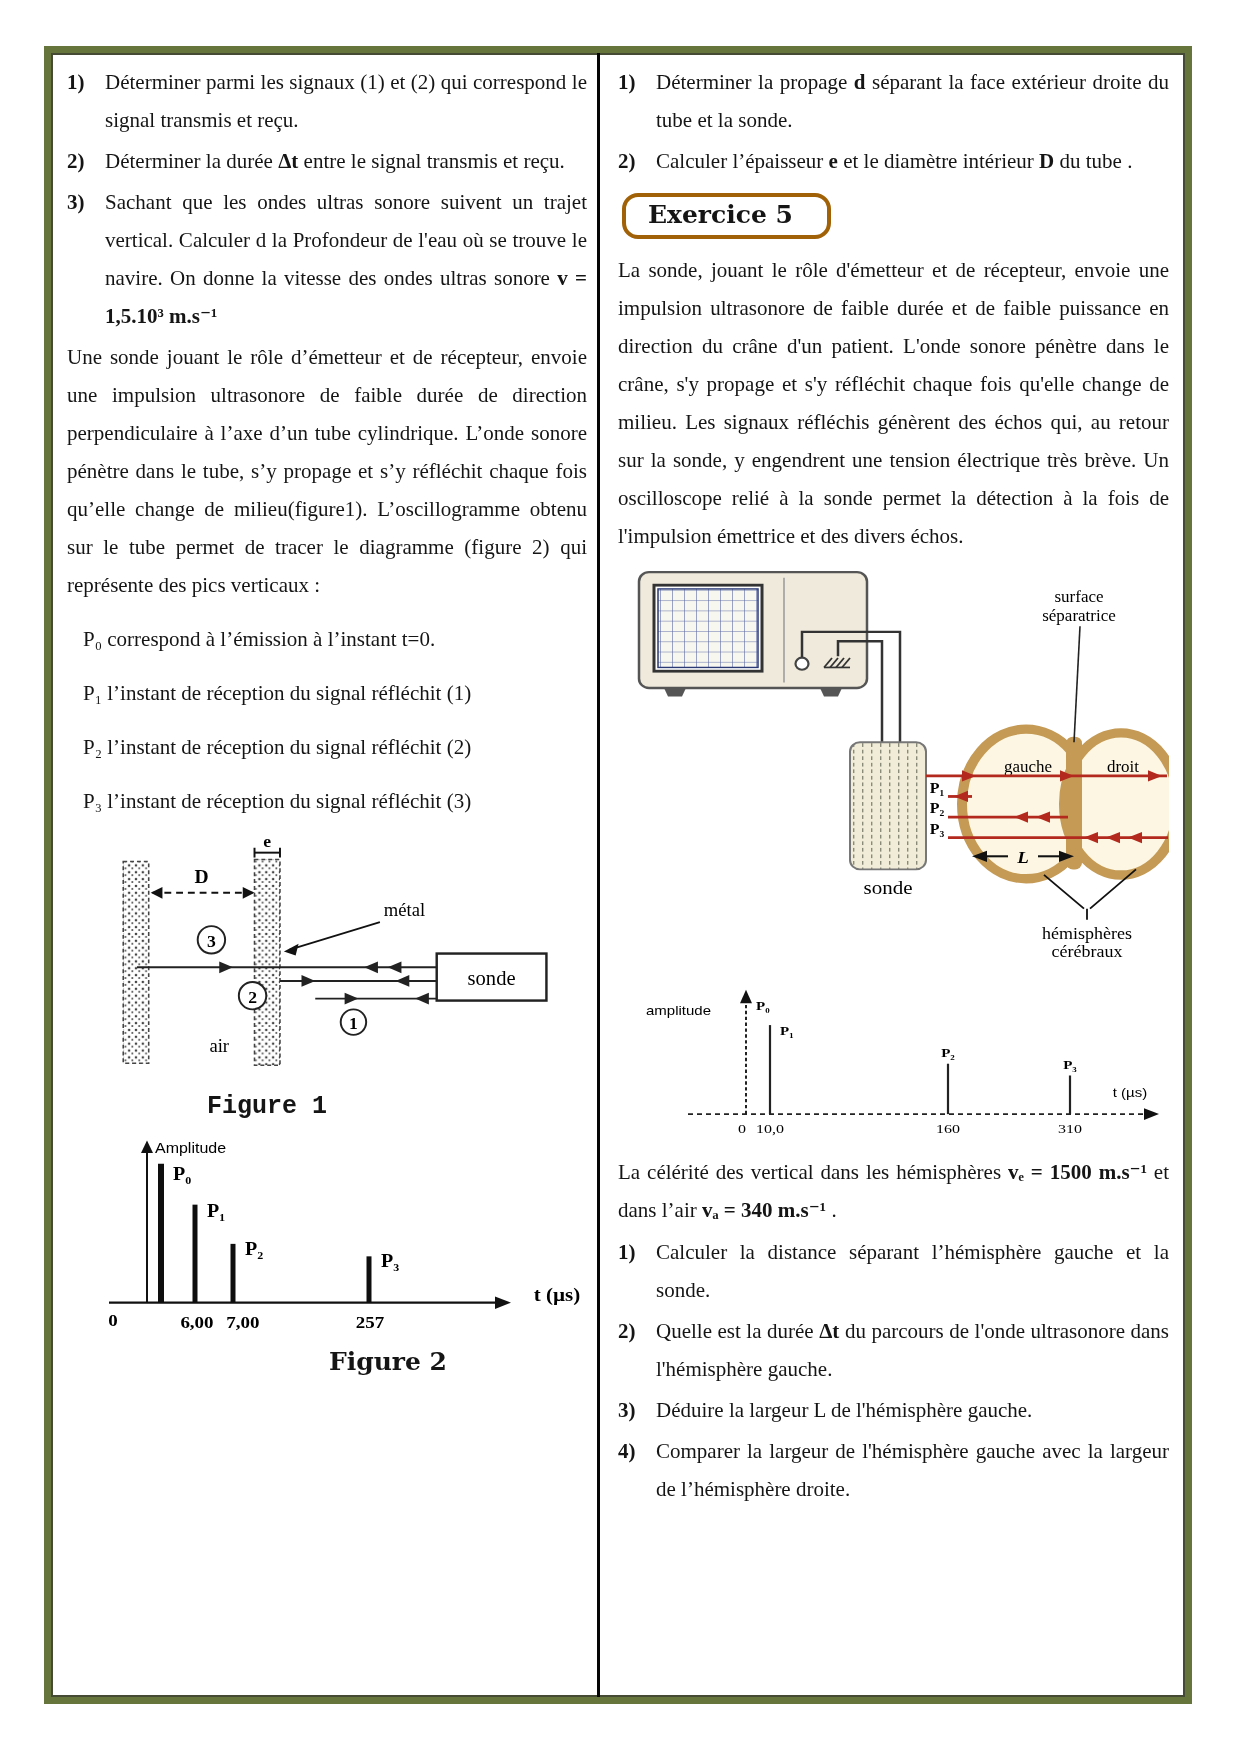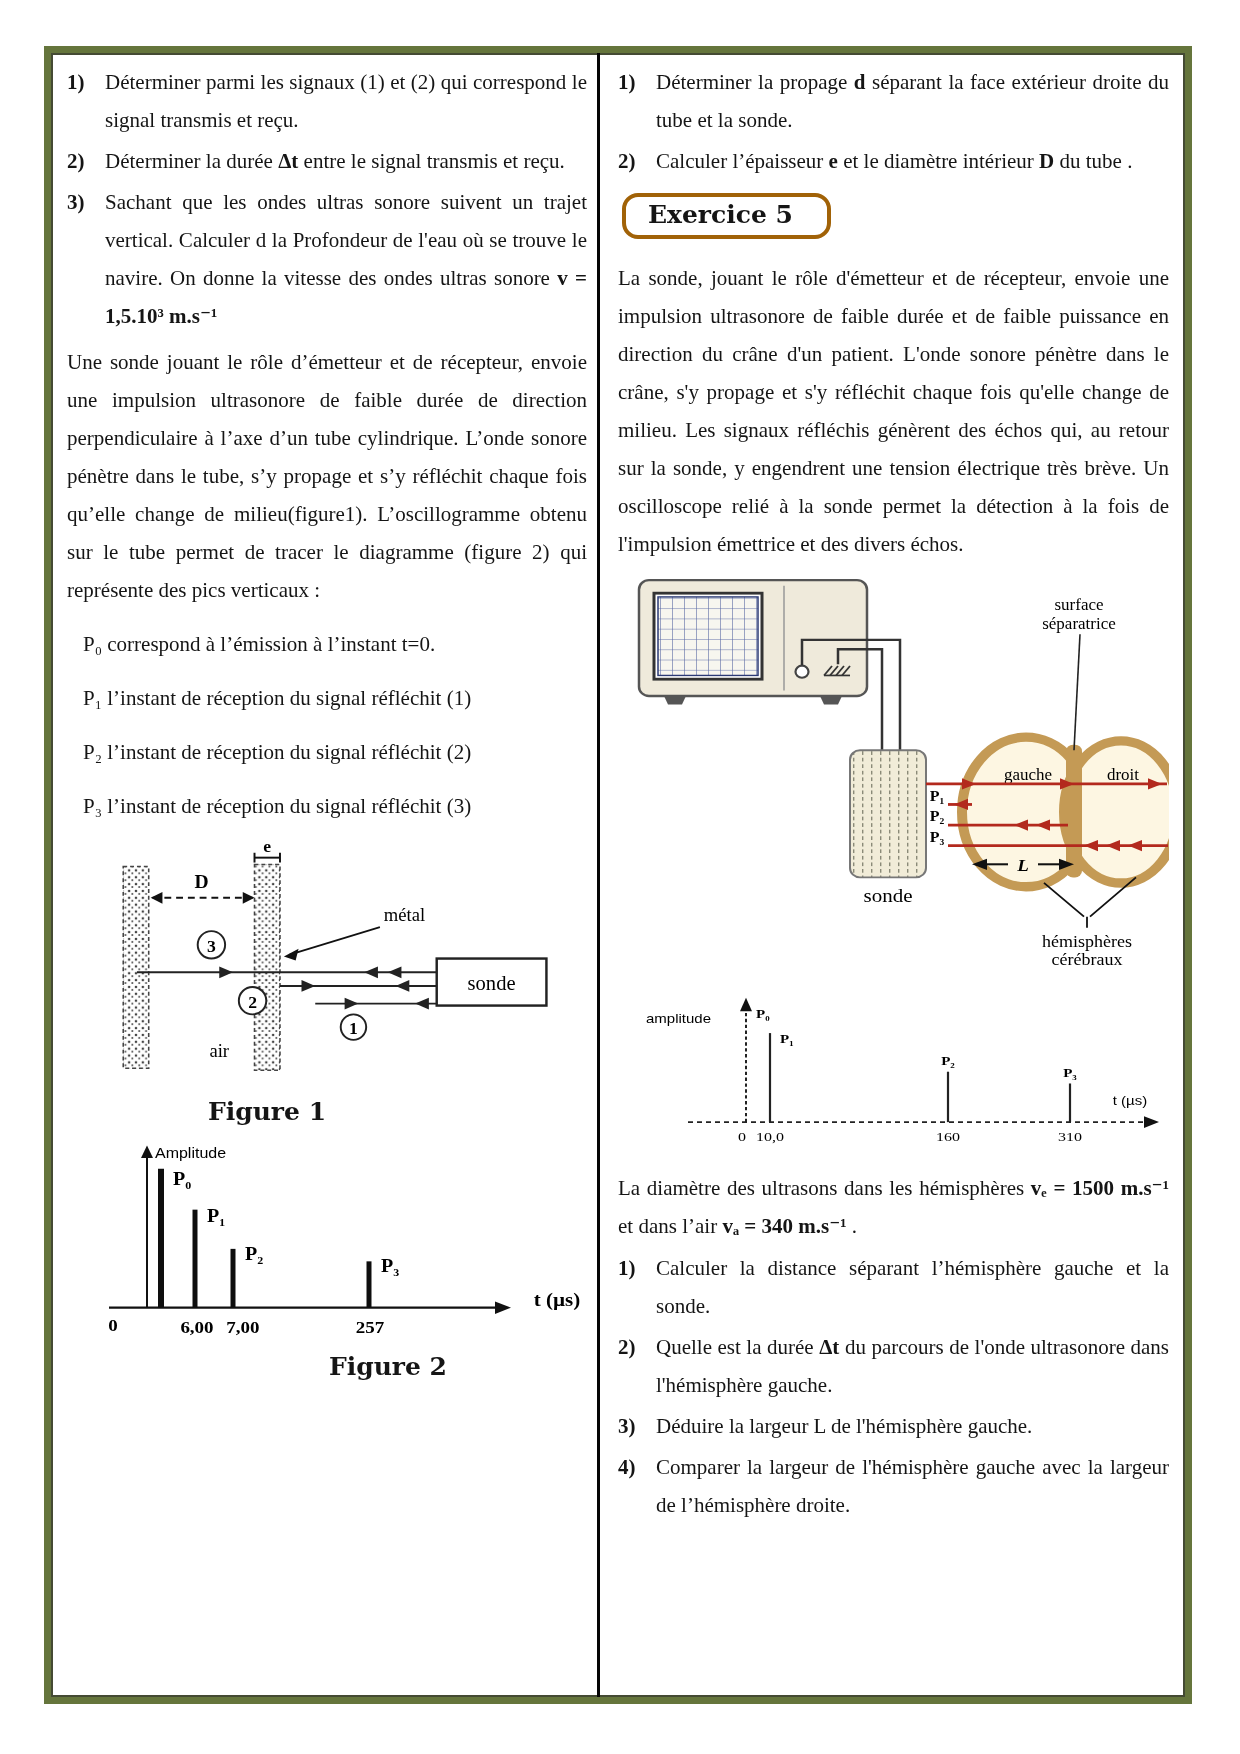--- a/index.html
+++ b/index.html
@@ -12,25 +12,25 @@
   .col-left{width:560px;padding:10px 10px 0 16px;}
   .divider{width:5px;background:#050505;}
   .col-right{flex:1;padding:10px 16px 0 18px;}
   .item{display:flex;margin:0 0 3px 0;}
   .item .num{flex:0 0 38px;font-weight:bold;}
   .item .body{flex:1;text-align:justify;}
   .m{font-weight:bold;}
   .badge{display:inline-block;border:4px solid #a16207;border-radius:16px;
          padding:3px 34px 5px 22px;margin:10px 0 12px 4px;
          font-family:"DejaVu Serif",serif;font-weight:bold;font-size:25px;line-height:30px;}
-  .para{text-align:justify;margin:8px 0 4px 0;}
+  .para{text-align:justify;margin:0 0 4px 0;}
   .pline{margin:16px;}
   .figwrap{margin-top:6px;}
   .figcap{font-family:"DejaVu Serif",serif;font-weight:bold;font-size:25px;line-height:30px;}
-  .fig1cap{width:400px;text-align:center;margin-top:4px;}
+  .fig1cap{width:400px;text-align:center;margin-top:4px;font-family:Liberation Mono, monospace;}
   .fig2cap{width:380px;text-align:right;margin-top:2px;}
   svg text{font-family:"Liberation Serif","DejaVu Serif",serif;}
   svg .sans{font-family:"Liberation Sans","DejaVu Sans",sans-serif;}
 </style>
 </head>
 <body>
 
 <div class="page">
  <div class="frame">
 
@@ -245,21 +245,21 @@
       <text x="452" y="114" font-size="15" font-weight="bold" text-anchor="middle">P₃</text>
       <line x1="70" y1="168" x2="528" y2="168" stroke="#222" stroke-width="2" stroke-dasharray="5 4"></line>
       <polygon points="541,168 526,161 526,175" fill="#111"></polygon>
       <text x="512" y="148" font-size="15" class="sans" text-anchor="middle">t (µs)</text>
       <text x="124" y="190" font-size="16" text-anchor="middle">0</text>
       <text x="152" y="190" font-size="16" text-anchor="middle">10,0</text>
       <text x="330" y="190" font-size="16" text-anchor="middle">160</text>
       <text x="452" y="190" font-size="16" text-anchor="middle">310</text>
     </svg>
 
-    <p class="para"><span>La diamètre des ultrasons dans les hémisphères </span><span class="m">vₑ = 1500 m.s⁻¹</span><span> et dans l’air </span><span class="m">vₐ = 340 m.s⁻¹</span><span> .</span></p>
+    <p class="para"><span>La célérité des vertical dans les hémisphères </span><span class="m">vₑ = 1500 m.s⁻¹</span><span> et dans l’air </span><span class="m">vₐ = 340 m.s⁻¹</span><span> .</span></p>
 
     <div class="item">
       <span class="num">1)</span>
       <div class="body"><span>Calculer la distance séparant l’hémisphère gauche et la sonde.</span></div>
     </div>
     <div class="item">
       <span class="num">2)</span>
       <div class="body"><span>Quelle est la durée </span><span class="m">Δt</span><span> du parcours de l'onde ultrasonore dans l'hémisphère gauche.</span></div>
     </div>
     <div class="item">

